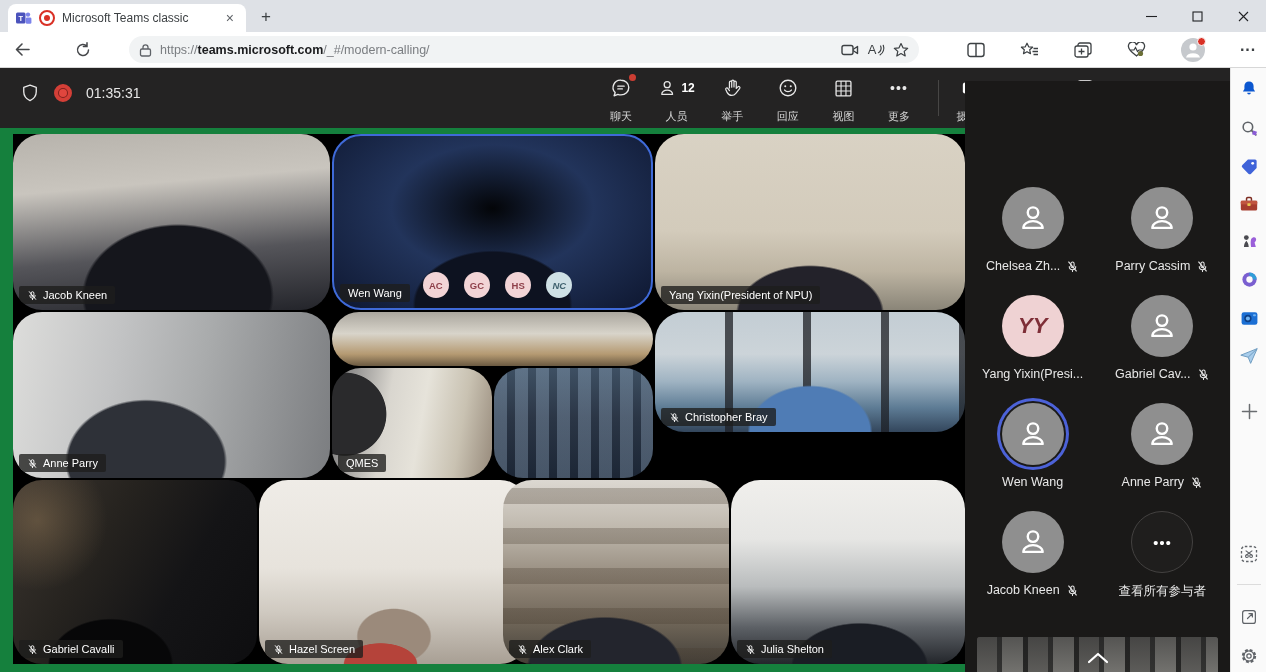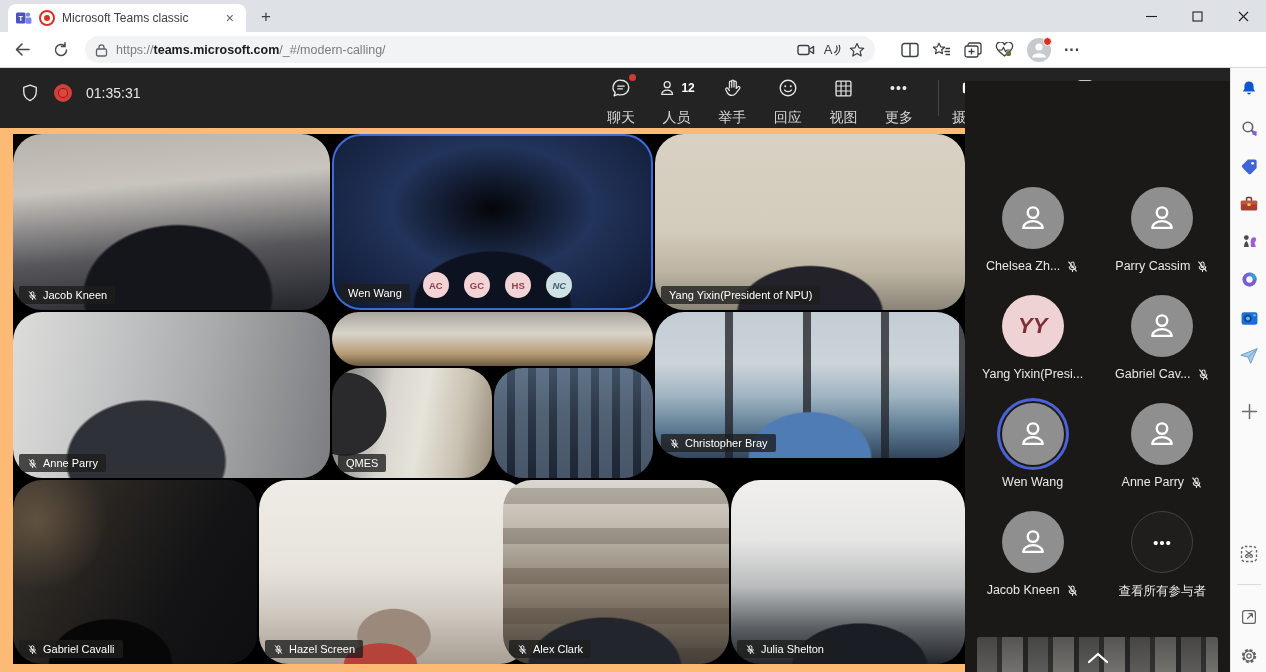--- a/index.html
+++ b/index.html
@@ -8,38 +8,38 @@
   
   .tabbar{position:absolute;left:0;top:0;width:1266px;height:32px;background:#dee1e6;}
   .tab{position:absolute;left:8px;top:4px;width:238px;height:28px;background:#fff;border-radius:8px 8px 0 0;display:flex;align-items:center;padding:0 8px;box-sizing:border-box;gap:7px;}
   .tab-title{font-size:12px;color:#3c4043;white-space:nowrap;overflow:hidden;flex:1;}
   .rec-badge{width:12px;height:12px;border:2px solid #d93025;border-radius:50%;position:relative;flex:0 0 auto;}
   .rec-badge::after{content:"";position:absolute;left:3px;top:3px;width:6px;height:6px;border-radius:50%;background:#d93025;}
   .tab-close{color:#5f6368;font-size:14px;line-height:14px;padding:2px 4px;cursor:default;}
   .newtab{position:absolute;left:254px;top:6px;font-size:17px;color:#3c4043;padding:1px 7px;}
   .wincontrols{position:absolute;right:0;top:0;height:32px;display:flex;}
   .wc{width:46px;height:32px;display:flex;align-items:center;justify-content:center;color:#202124;}
-  .addressbar{position:absolute;left:0;top:32px;width:1266px;height:36px;background:#fff;border-bottom:1px solid #d7d7d7;box-sizing:border-box;display:flex;align-items:center;}
+  .addressbar{position:absolute;left:0;top:32px;width:1266px;height:36px;background:#fff;border-bottom:1px solid #d7d7d7;box-sizing:border-box;display:flex;align-items:center;justify-content:space-between;}
   .nav-ico{margin-left:14px;color:#46484b;}
   .urlpill{margin-left:16px;width:790px;height:27px;background:#f1f3f4;border-radius:14px;display:flex;align-items:center;padding:0 10px;box-sizing:border-box;gap:8px;}
   .urltext{font-size:12.5px;white-space:nowrap;overflow:hidden;flex:1;}
   .urltext .dim{color:#7a7d81;} .urltext .dom{color:#1b1c1e;font-weight:bold;}
   .bar-ico{margin-left:13px;color:#3c4043;}
   .profile{position:relative;width:24px;height:24px;border-radius:50%;background:#c6c9cd;margin-left:13px;}
   .profile::after{content:"";position:absolute;right:-1px;top:-1px;width:7px;height:7px;border-radius:50%;background:#d93025;border:1px solid #fff;}
   
-  .teams{position:absolute;left:0;top:68px;width:1230px;height:604px;background:#fdba74;}
+  .teams{position:absolute;left:0;top:68px;width:1230px;height:604px;background:#15803d;}
   .call-toolbar{position:absolute;left:0;top:0;width:1230px;height:60px;background:#242323;}
   .ct-left{position:absolute;left:20px;top:14px;display:flex;align-items:center;gap:14px;color:#e8e8e8;}
   .recdot{width:10px;height:10px;border:4px solid #d43f37;border-radius:50%;background:#7e211d;position:relative;}
   .recdot::after{content:"";position:absolute;left:1px;top:1px;width:8px;height:8px;border-radius:50%;background:#e0463e;}
   .timer{font-size:14px;color:#e6e6e6;}
   .ct-menu{position:absolute;left:596px;top:8px;width:328px;display:flex;justify-content:space-between;}
   .ct-item{width:50px;display:flex;flex-direction:column;align-items:center;gap:9px;color:#e8e8e8;}
-  .ct-item .lbl{font-size:14px;color:#d6d6d6;white-space:nowrap;}
+  .ct-item .lbl{font-size:11px;color:#d6d6d6;white-space:nowrap;}
   .ct-iconrow{position:relative;height:24px;display:flex;align-items:center;gap:3px;}
   .chat-dot{position:absolute;right:-4px;top:-2px;width:7px;height:7px;border-radius:50%;background:#cc3e33;}
   .pcount{font-size:12px;font-weight:bold;color:#fff;}
   .ct-divider{position:absolute;left:938px;top:12px;width:1px;height:36px;background:#474645;}
   .ct-devices{position:absolute;left:948px;top:8px;width:162px;display:flex;justify-content:space-between;}
   .leave-btn{position:absolute;left:1122px;top:14px;width:84px;height:30px;background:#dd3c35;border-radius:4px;display:flex;align-items:center;justify-content:center;gap:7px;color:#fff;font-size:13px;font-weight:bold;}
   
   .stage{position:absolute;left:13px;top:66px;width:952px;height:530px;background:#000;}
   .tile{position:absolute;overflow:hidden;background:#222;border-radius:29px;}
   .nameplate{position:absolute;left:6px;bottom:6px;background:rgba(30,29,28,0.78);color:#fff;font-size:11px;padding:3px 8px;border-radius:2px;display:flex;align-items:center;gap:5px;white-space:nowrap;}
@@ -327,21 +327,21 @@
       <div class="tile t-pano2" style="left:319px;top:178px;width:321px;height:54px"></div>
 
       <div class="tile t-qmes" style="left:319px;top:234px;width:160px;height:110px">
         <div class="nameplate">
             <span>QMES</span>
           </div>
       </div>
 
       <div class="tile t-wall" style="left:481px;top:234px;width:159px;height:110px"></div>
 
-      <div class="tile t-chris" style="left:642px;top:178px;width:310px;height:146px">
+      <div class="tile t-chris" style="left:642px;top:178px;width:310px;height:120px">
         <div class="nameplate">
             <svg width="11" height="11" viewBox="0 0 16 16">
               <rect x="6" y="2.5" width="4" height="7" rx="2" fill="none" stroke="#fff" stroke-width="1.3"></rect>
               <path d="M4 8 a4 4 0 0 0 8 0 M8 12 v2" fill="none" stroke="#fff" stroke-width="1.3" stroke-linecap="round"></path>
               <line x1="3" y1="2" x2="13" y2="14" stroke="#fff" stroke-width="1.4"></line>
             </svg>
             <span>Christopher Bray</span>
           </div>
       </div>
 

